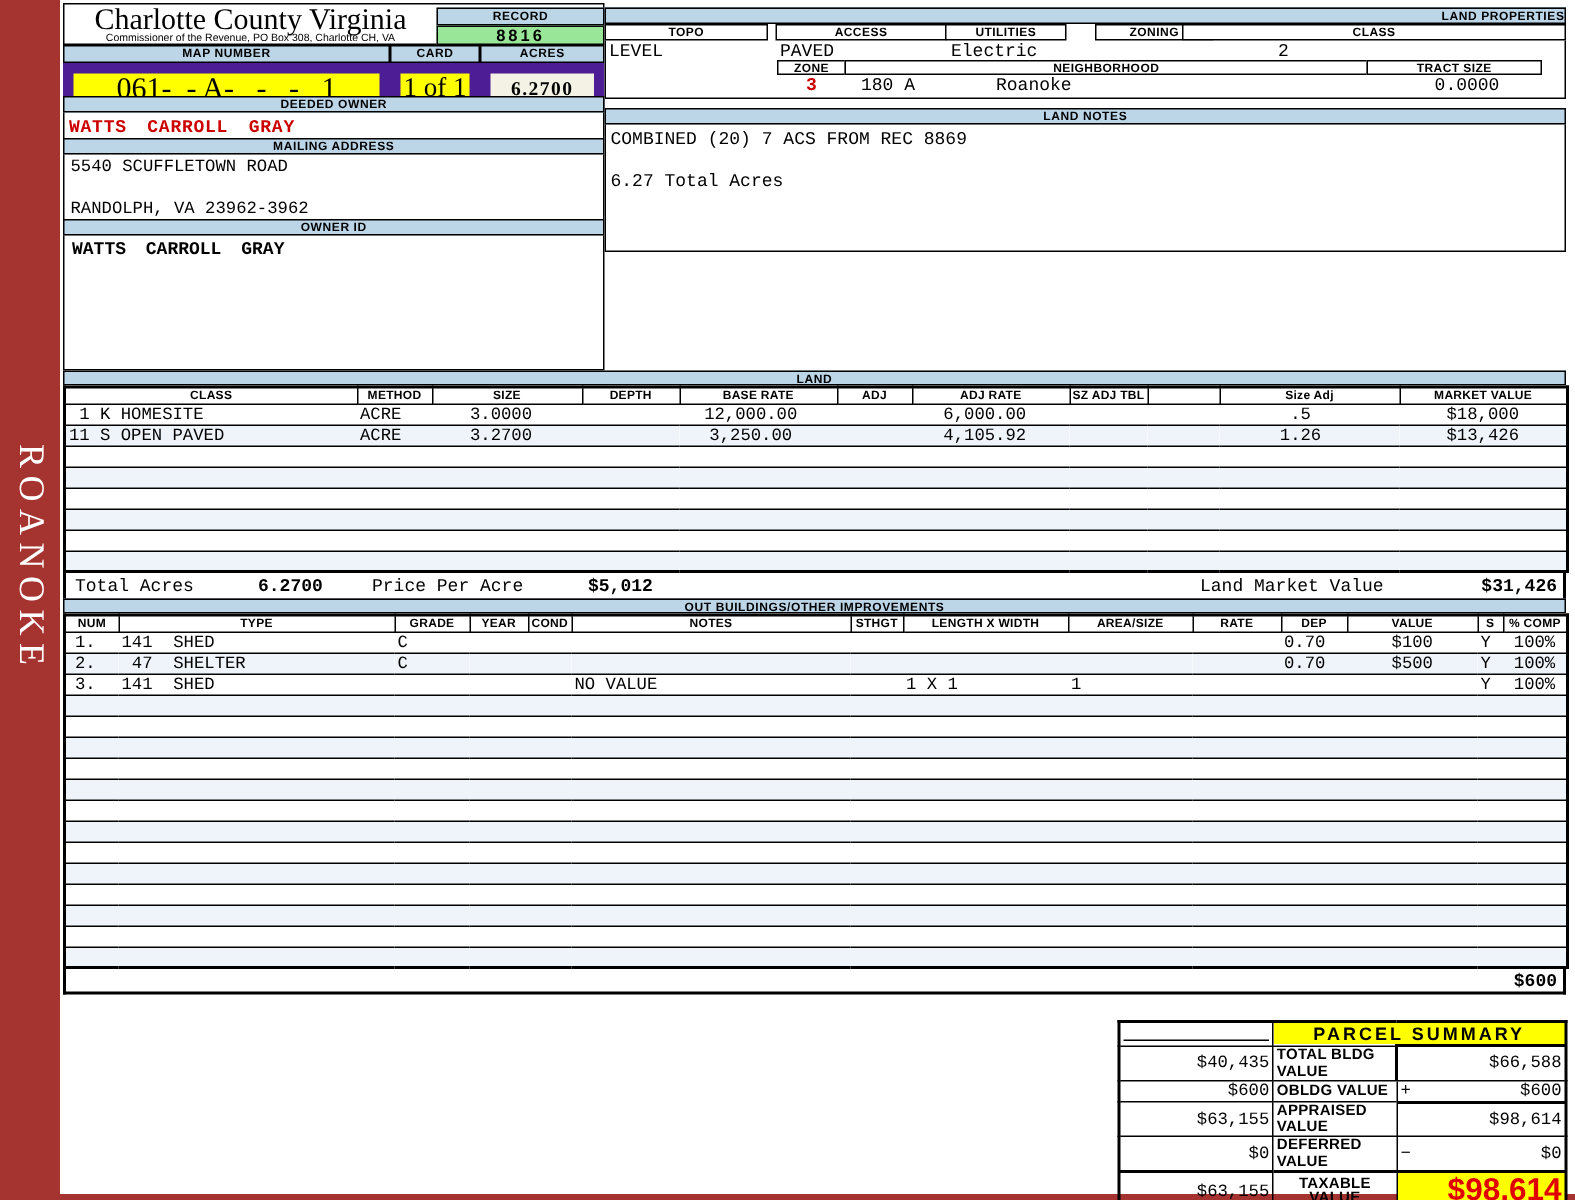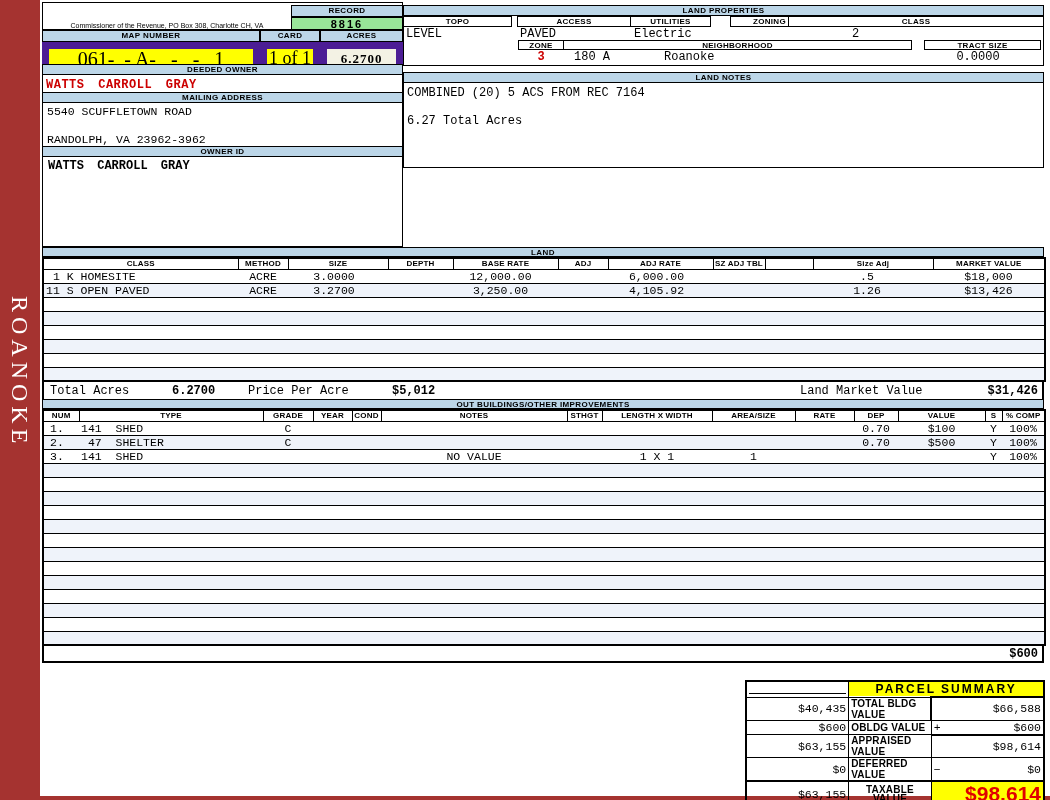--- a/index.html
+++ b/index.html
@@ -43,21 +43,21 @@
   .owner-box { left:42px; top:64px; width:361px; height:183px; border:1px solid #000; background:#fff; }
   .owner-box .bar { position:absolute; left:-1px; width:361px; height:11px; }
   .deeded-owner { position:absolute; left:3px; top:13px; font-weight:bold; font-size:12px;
                   color:#CC0000; letter-spacing:.5px; word-spacing:6px; }
   .addr1 { position:absolute; left:4px; top:40px; font-size:11.5px; }
   .addr2 { position:absolute; left:4px; top:68px; font-size:11.5px; }
   .owner-id { position:absolute; left:5px; top:94px; font-weight:bold; font-size:12px; word-spacing:6px; }
 
   
   .lp-box { left:403px; top:5px; width:641px; height:61px; border:1px solid #000; background:#fff; }
-  .lp-box .bar { position:absolute; left:-1px; top:-1px; width:641px; height:11px; }
+  .lp-box .bar { position:absolute; left:-1px; top:-1px; width:641px; height:11px;text-align:right; }
   .lp-hdr { position:absolute; top:10px; height:11px; border:1px solid #000; line-height:10px; background:#fff; }
   .lp-val { position:absolute; top:22px; font-size:12px; line-height:13px; }
   .zone-tbl { position:absolute; left:114px; top:34px; width:527px; height:27px; }
   .zone-tbl .zh { position:absolute; top:0; height:10px; border:1px solid #000; line-height:9px; background:#fff; }
   .zone-tbl .zv { position:absolute; top:10px; height:17px; font-size:12px; line-height:15px; }
 
   
   .ln-box { left:403px; top:72px; width:641px; height:96px; border:1px solid #000; background:#fff; }
   .ln-box .bar { position:absolute; left:-1px; top:-1px; width:641px; height:11px; }
   .ln-line1 { position:absolute; left:3px; top:13px; font-size:12px; }
@@ -69,21 +69,21 @@
   .ea-hdr { position:absolute; top:10px; height:11px; border:1px solid #000; line-height:10px; background:#fff; }
 
   
   table { border-collapse:collapse; table-layout:fixed; width:100%; }
   .dtable { border:2px solid #000; background:#fff; }
   .dtable th { border:1px solid #000; font-size:8px; font-weight:bold; letter-spacing:.2px;
                padding:0; height:11px; background:#fff; overflow:hidden; }
   .dtable td { border-bottom:1px solid #000; font-family:"Liberation Mono","DejaVu Sans Mono",monospace;
                font-size:11.5px; height:14px; padding:0 2px; overflow:hidden; }
   .dtable tbody tr:nth-child(even) td { background:#EFF3FA; }
-  .r { text-align:center; } .c { text-align:center; } .l { text-align:left; }
+  .r { text-align:center; } .c { } .l { text-align:left; }
 
   .land-wrap { left:42px; top:247px; width:1002px; }
   .outb-wrap { left:42px; top:399px; width:1002px; }
   .sect-bar { height:10px; line-height:9px; }
 
   .totals-row { position:relative; height:19px; border:2px solid #000; border-top:none; background:#fff;
                 font-family:"Liberation Mono","DejaVu Sans Mono",monospace; font-size:12px; line-height:18px; }
   .totals-row span { position:absolute; }
   .b { font-weight:bold; }
 
@@ -107,20 +107,21 @@
 <body>
 
 <div class="page">
 
   <div class="redband">
     <div class="district">ROANOKE</div>
   </div>
   <div class="redstrip"></div>
 
   <div class="abs header-box">
+    <div class="county-title">Charlotte County Virginia</div>
     <div class="county-sub">Commissioner of the Revenue, PO Box 308, Charlotte CH, VA</div>
     <div class="bluebar record-label">RECORD</div>
     <div class="record-value">8816</div>
   </div>
 
   <div class="abs maprow">
     <div class="bluebar lbl" style="left:0;width:218px;">MAP NUMBER</div>
     <div class="bluebar lbl" style="left:218px;width:60px;">CARD</div>
     <div class="bluebar lbl" style="left:278px;width:83px;">ACRES</div>
     <div class="val yellow mapnum-val pre" style="left:0;width:218px;">061-  - A-   -   -   1</div>
@@ -146,31 +147,31 @@
     <div class="lp-hdr smallhdr" style="left:306px;width:79px;margin-left:20px;">ZONING</div>
     <div class="lp-hdr smallhdr" style="left:384px;width:256px;">CLASS</div>
     <div class="lp-val mono" style="left:2px;">LEVEL</div>
     <div class="lp-val mono" style="left:116px;">PAVED</div>
     <div class="lp-val mono" style="left:230px;">Electric</div>
     <div class="lp-val mono" style="left:340px;"></div>
     <div class="lp-val mono" style="left:448px;">2</div>
     <div class="zone-tbl">
       <div class="zh smallhdr" style="left:0;width:46px;">ZONE</div>
       <div class="zh smallhdr" style="left:45px;width:349px;">NEIGHBORHOOD</div>
-      <div class="zh smallhdr" style="left:406px;width:117px;">TRACT SIZE</div>
+      <div class="zh smallhdr" style="left:393px;width:117px;">TRACT SIZE</div>
       <div class="zv mono b" style="left:0;width:46px;text-align:center;color:#CC0000;">3</div>
       <div class="zv mono" style="left:56px;">180 A</div>
       <div class="zv mono" style="left:146px;">Roanoke</div>
       <div class="zv mono" style="left:393px;width:134px;text-align:center;">0.0000</div>
     </div>
   </div>
 
   <div class="abs ln-box">
     <div class="bluebar bar">LAND NOTES</div>
-    <div class="ln-line1 mono">COMBINED (20) 5 ACS FROM REC 7164</div>
+    <div class="ln-line1 mono">COMBINED (20) 7 ACS FROM REC 8869</div>
     <div class="ln-line2 mono">6.27 Total Acres</div>
   </div>
 
 
   <div class="abs land-wrap">
     <div class="bluebar sect-bar">LAND</div>
     <table class="dtable">
       <colgroup>
         <col style="width:195px">
           <col style="width:50px">

